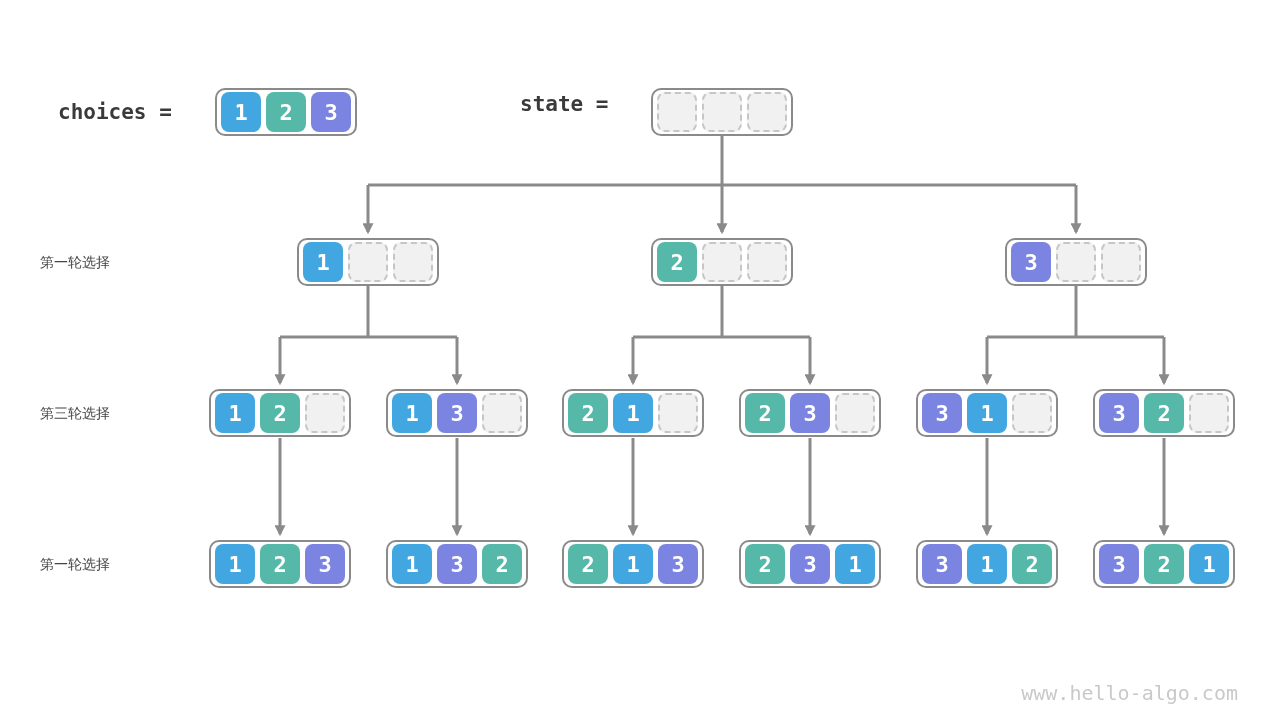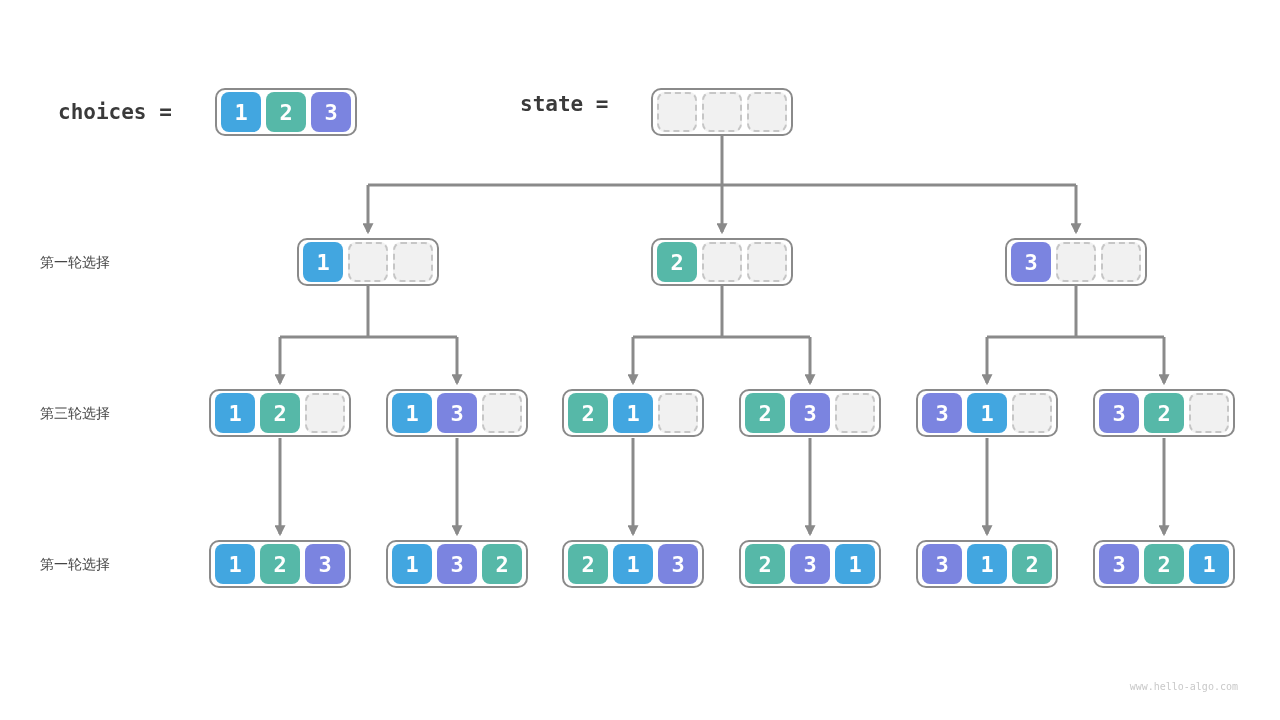--- a/index.html
+++ b/index.html
@@ -30,21 +30,21 @@
     font-family:"DejaVu Sans Mono","Liberation Mono",monospace;
     font-weight:bold;font-size:21px;line-height:26px;color:#3a3a3a;
     white-space:pre;
   }
   .row-label{
     position:absolute;font-size:14px;line-height:26px;color:#454545;
   }
   .watermark{
     position:absolute;
     font-family:"DejaVu Sans Mono","Liberation Mono",monospace;
-    font-size:10px;color:#c9c9c9;
+    font-size:20px;color:#c9c9c9;
   }
 </style>
 </head>
 <body>
 
 <div class="canvas">
 
   <svg class="connectors" width="1280" height="720" viewBox="0 0 1280 720">
     <defs>
       <marker id="arrow" viewBox="0 0 10 10" refX="8" refY="5" markerWidth="11" markerHeight="11" markerUnits="userSpaceOnUse" orient="auto">

